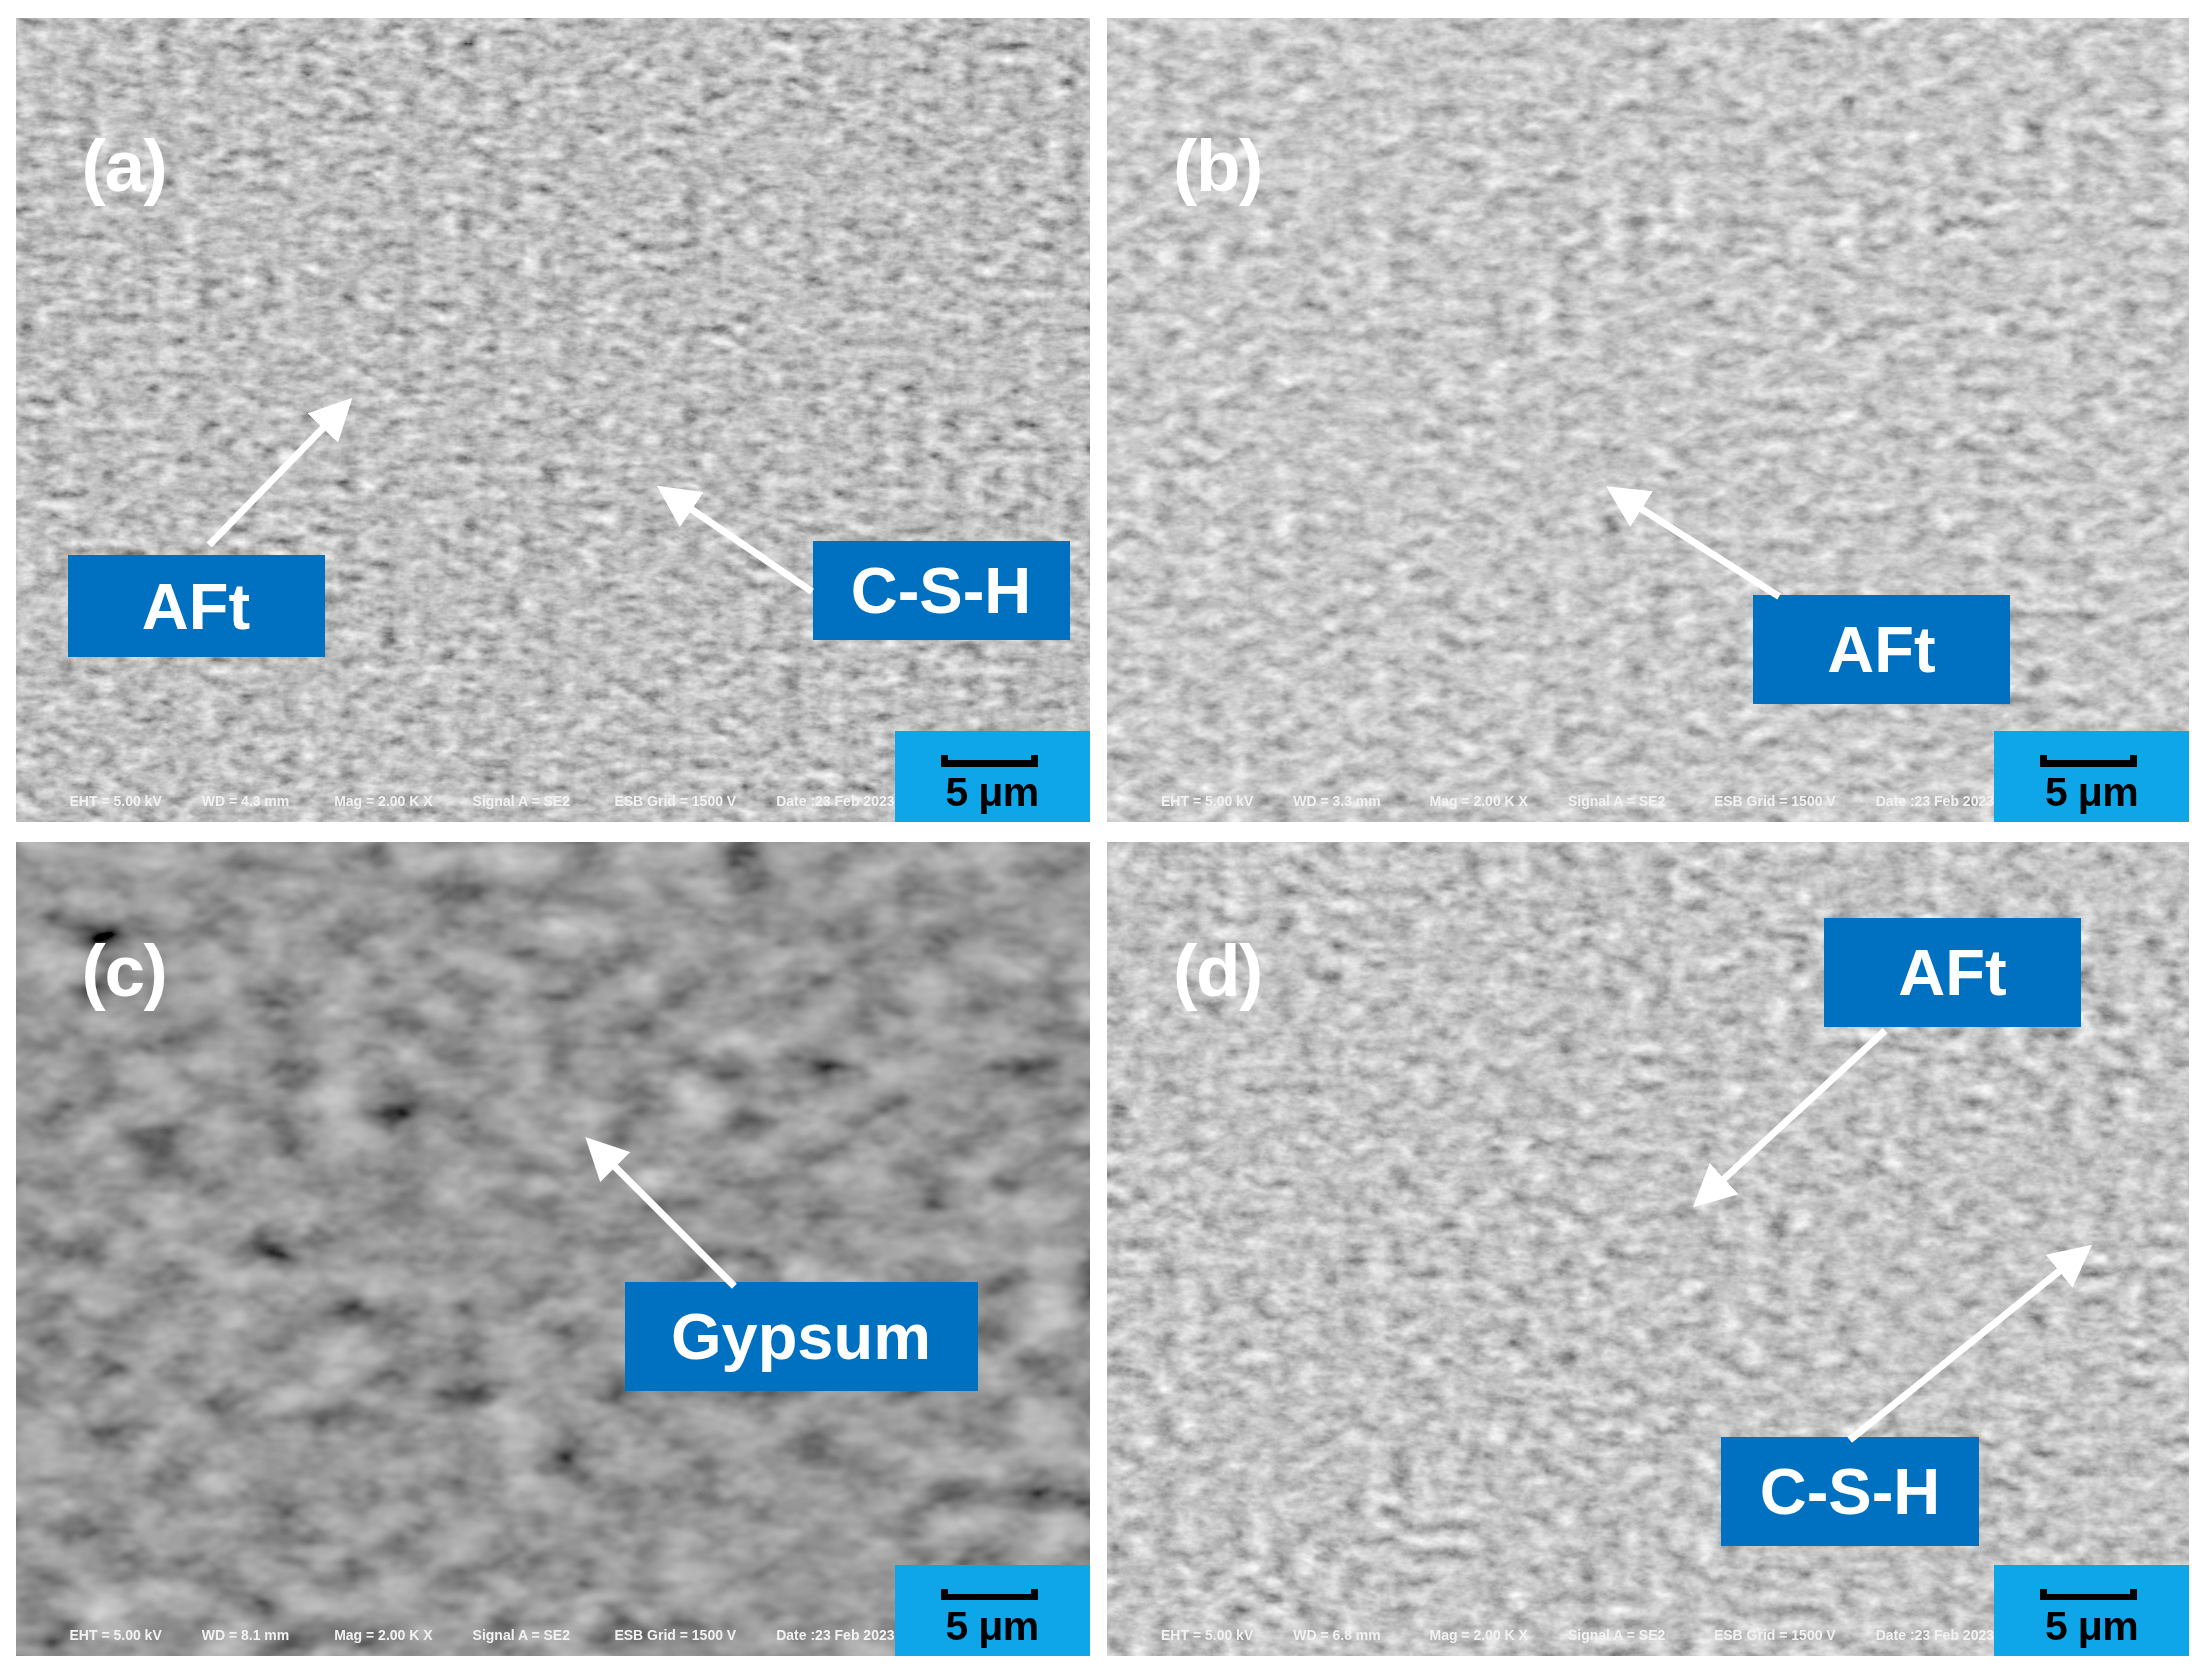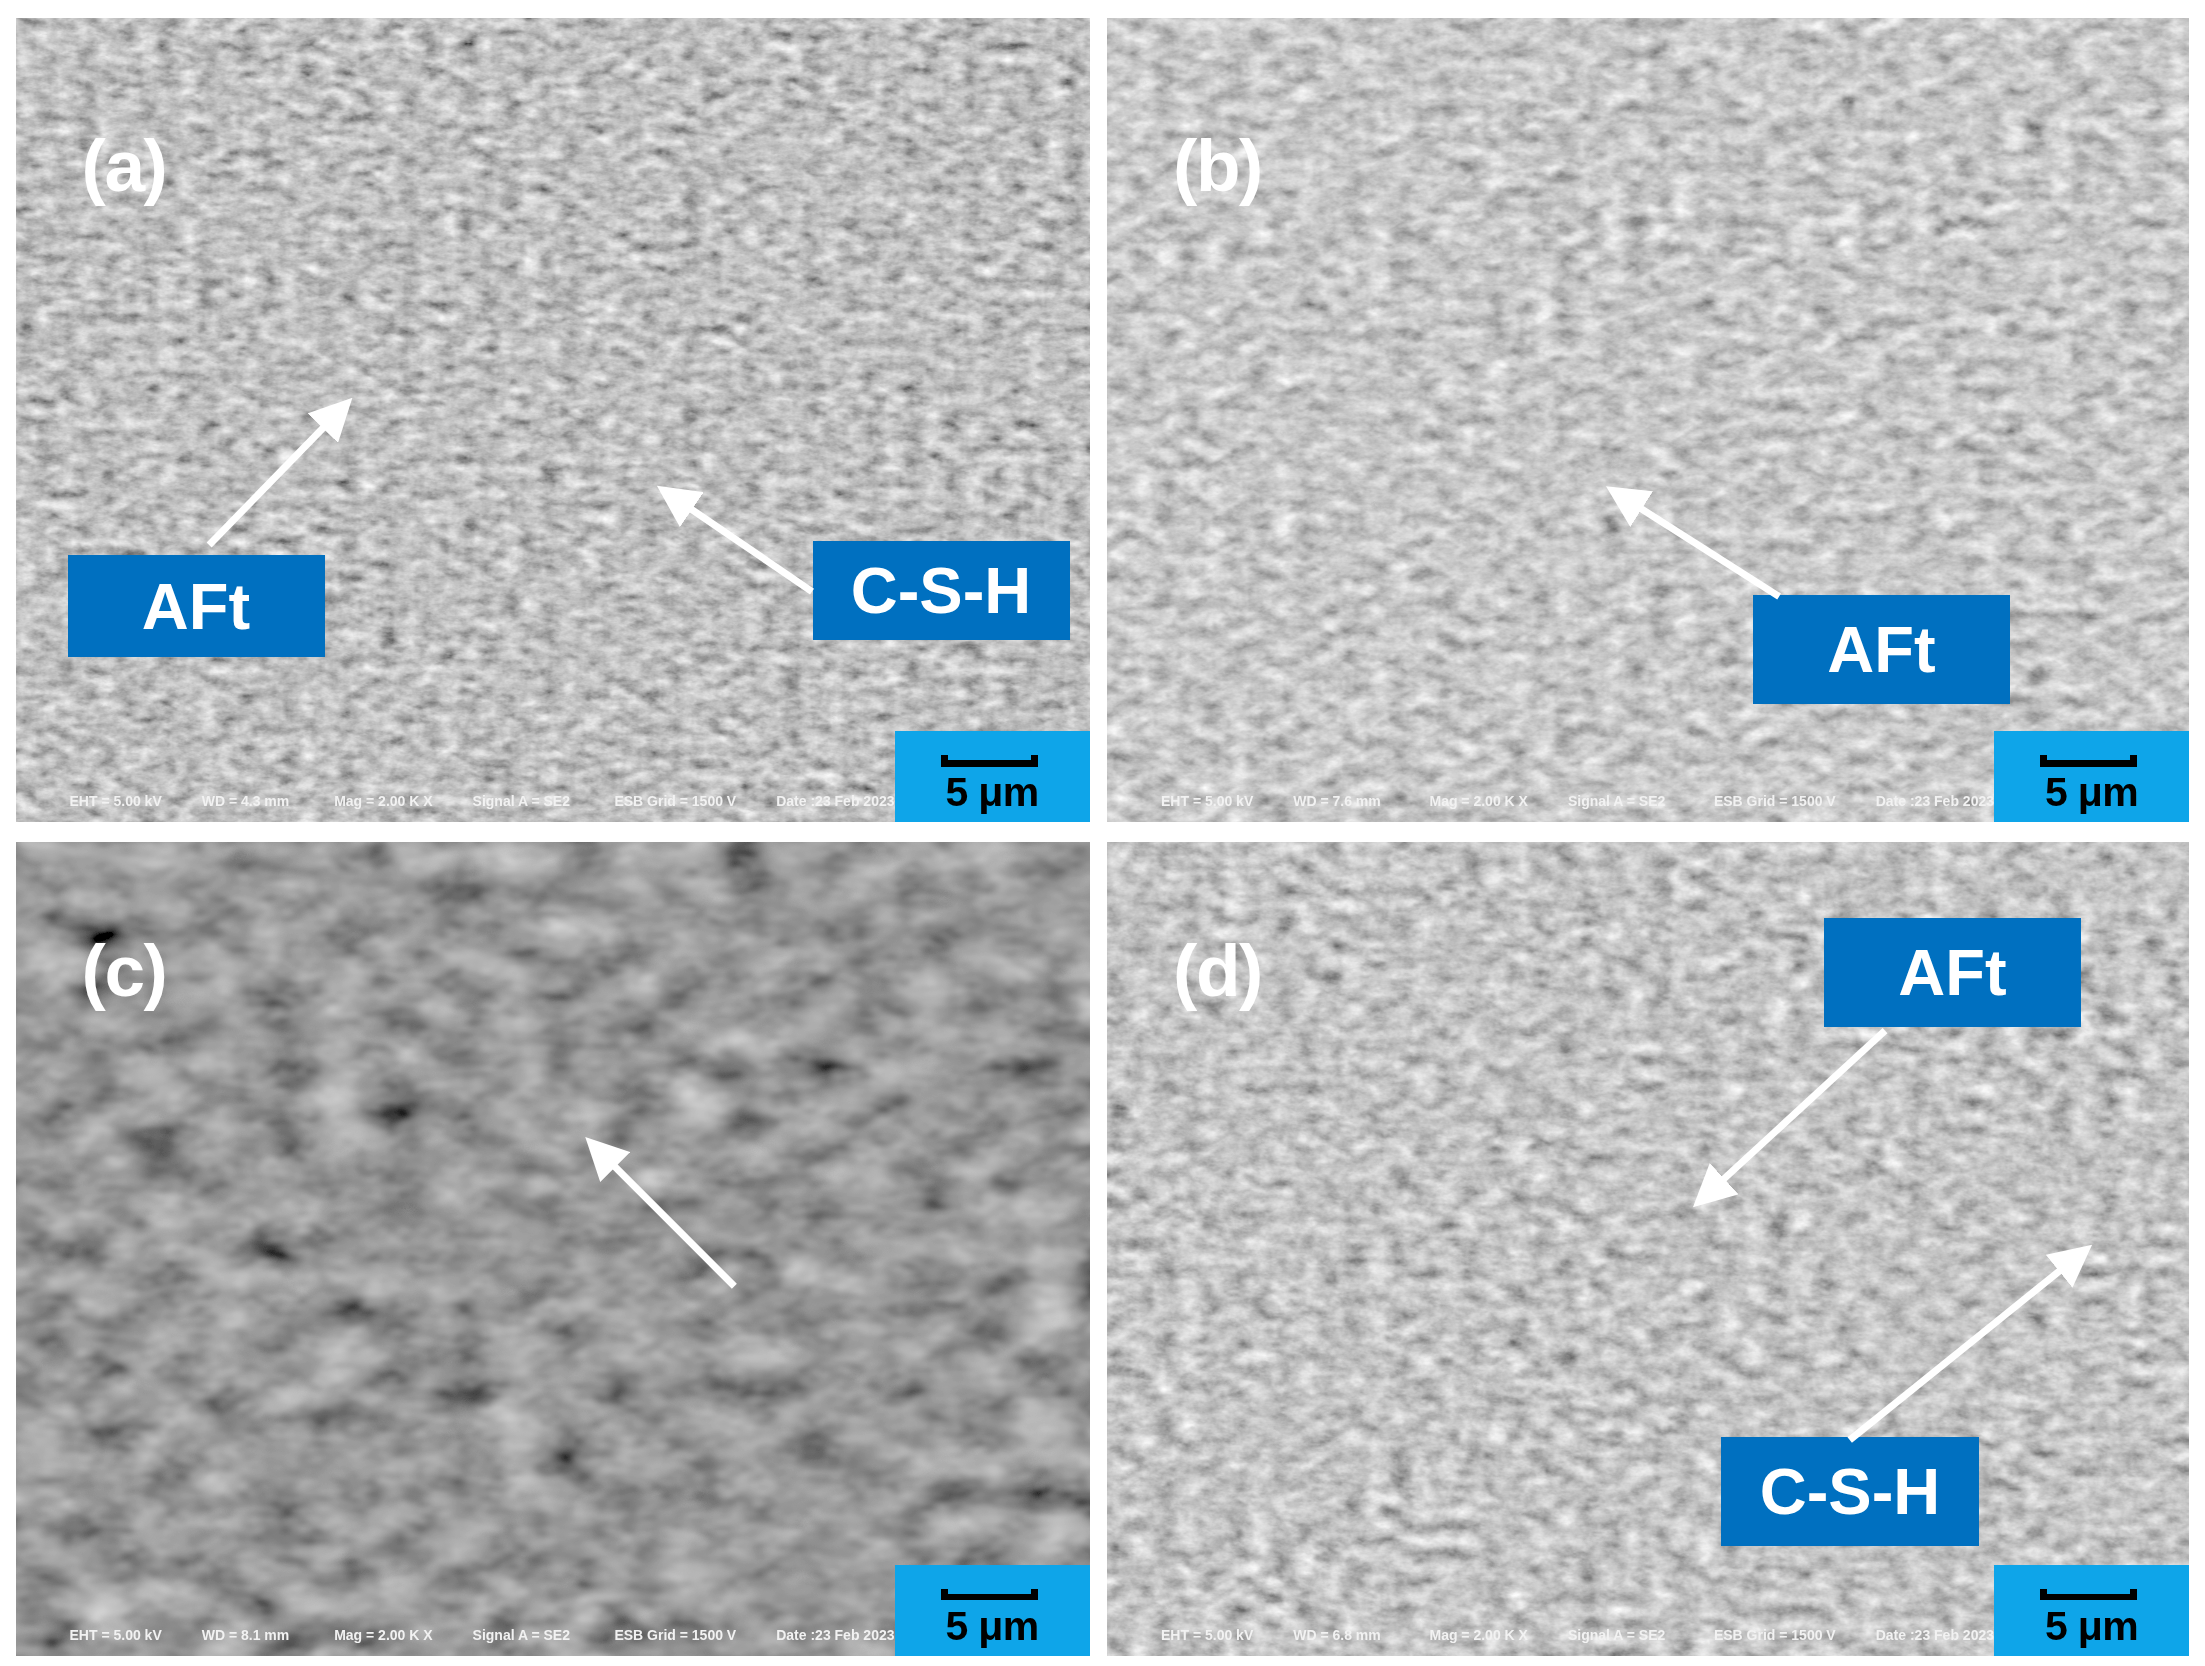--- a/index.html
+++ b/index.html
@@ -83,37 +83,38 @@
 </div>
 
 <div class="panel" style="left:1107px; top:18.4px; width:1082px; height:804px;">
   <svg class="sem" width="1082" height="804" viewBox="0 0 1532 1139">
       <rect width="1532" height="1139" fill="#888" filter="url(#noiseB)"></rect>
     </svg>
   <div class="panel-label" style="left:66px; top:111px;">(b)</div>
   <div class="callout" style="left:646px; top:577px; width:257px; height:109px;">AFt</div>
   <div class="info-bar">
     <span style="margin-left:14px;width:127px;">EHT = 5.00 kV</span>
-    <span style="width:138px;">WD = 7.6 mm</span>
+    <span style="width:138px;">WD = 3.3 mm</span>
     <span style="width:138px;">Mag = 2.00 K X</span>
     <span style="width:152px;">Signal A = SE2</span>
     <span style="width:162px;">ESB Grid = 1500 V</span>
     <span>Date :23 Feb 2023</span>
   </div>
   <div class="scale-box">
     <div class="scale-bar"></div>
     <div class="scale-text">5 μm</div>
   </div>
 </div>
 
 <div class="panel" style="left:15.5px; top:842px; width:1074px; height:814px;">
   <svg class="sem" width="1074" height="814" viewBox="0 0 1521 1153">
       <rect width="1521" height="1153" fill="#555" filter="url(#noiseC)"></rect>
     </svg>
   <div class="panel-label" style="left:66px; top:92px;">(c)</div>
+  <div class="callout" style="left:609px; top:440px; width:353px; height:109px;">Gypsum</div>
   <div class="info-bar">
     <span style="margin-left:14px;width:127px;">EHT = 5.00 kV</span>
     <span style="width:138px;">WD = 8.1 mm</span>
     <span style="width:138px;">Mag = 2.00 K X</span>
     <span style="width:152px;">Signal A = SE2</span>
     <span style="width:162px;">ESB Grid = 1500 V</span>
     <span>Date :23 Feb 2023</span>
   </div>
   <div class="scale-box">
     <div class="scale-bar"></div>

